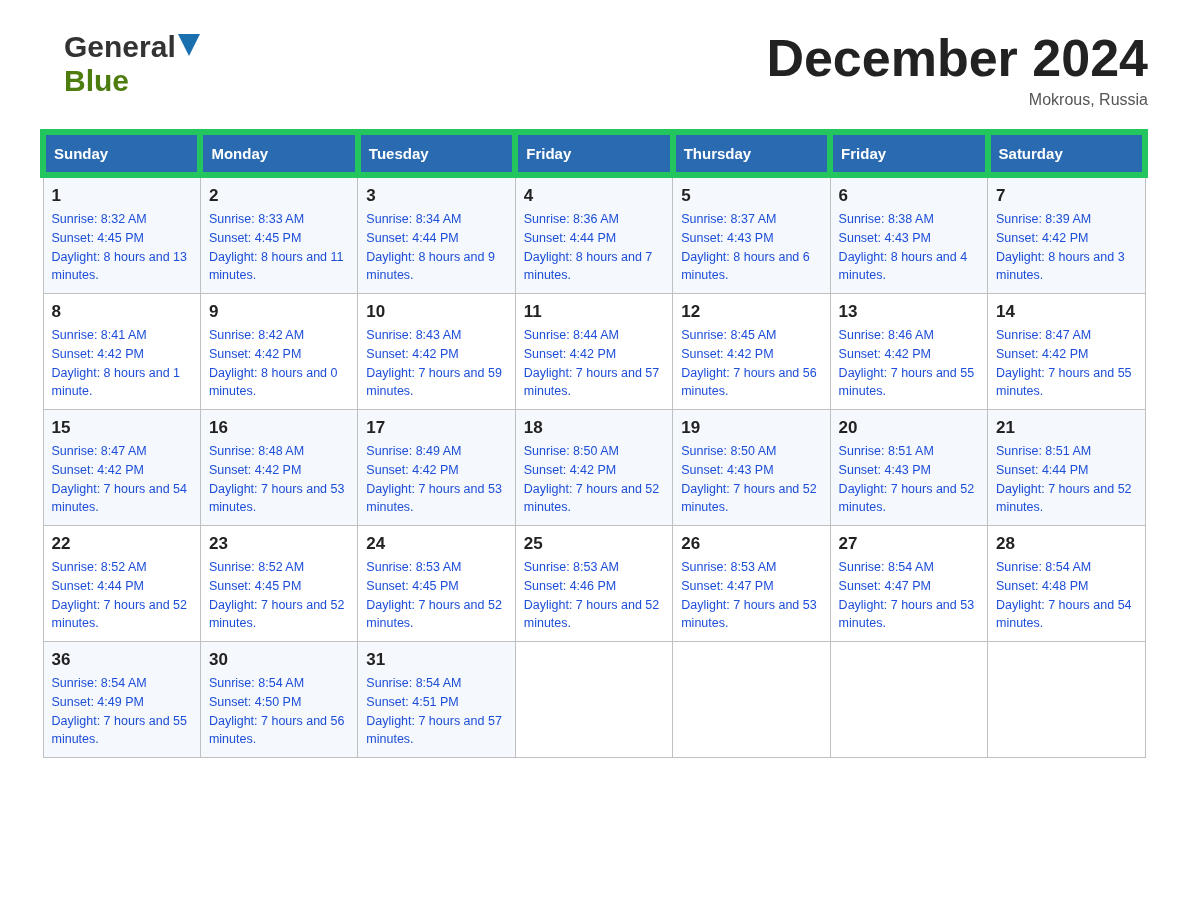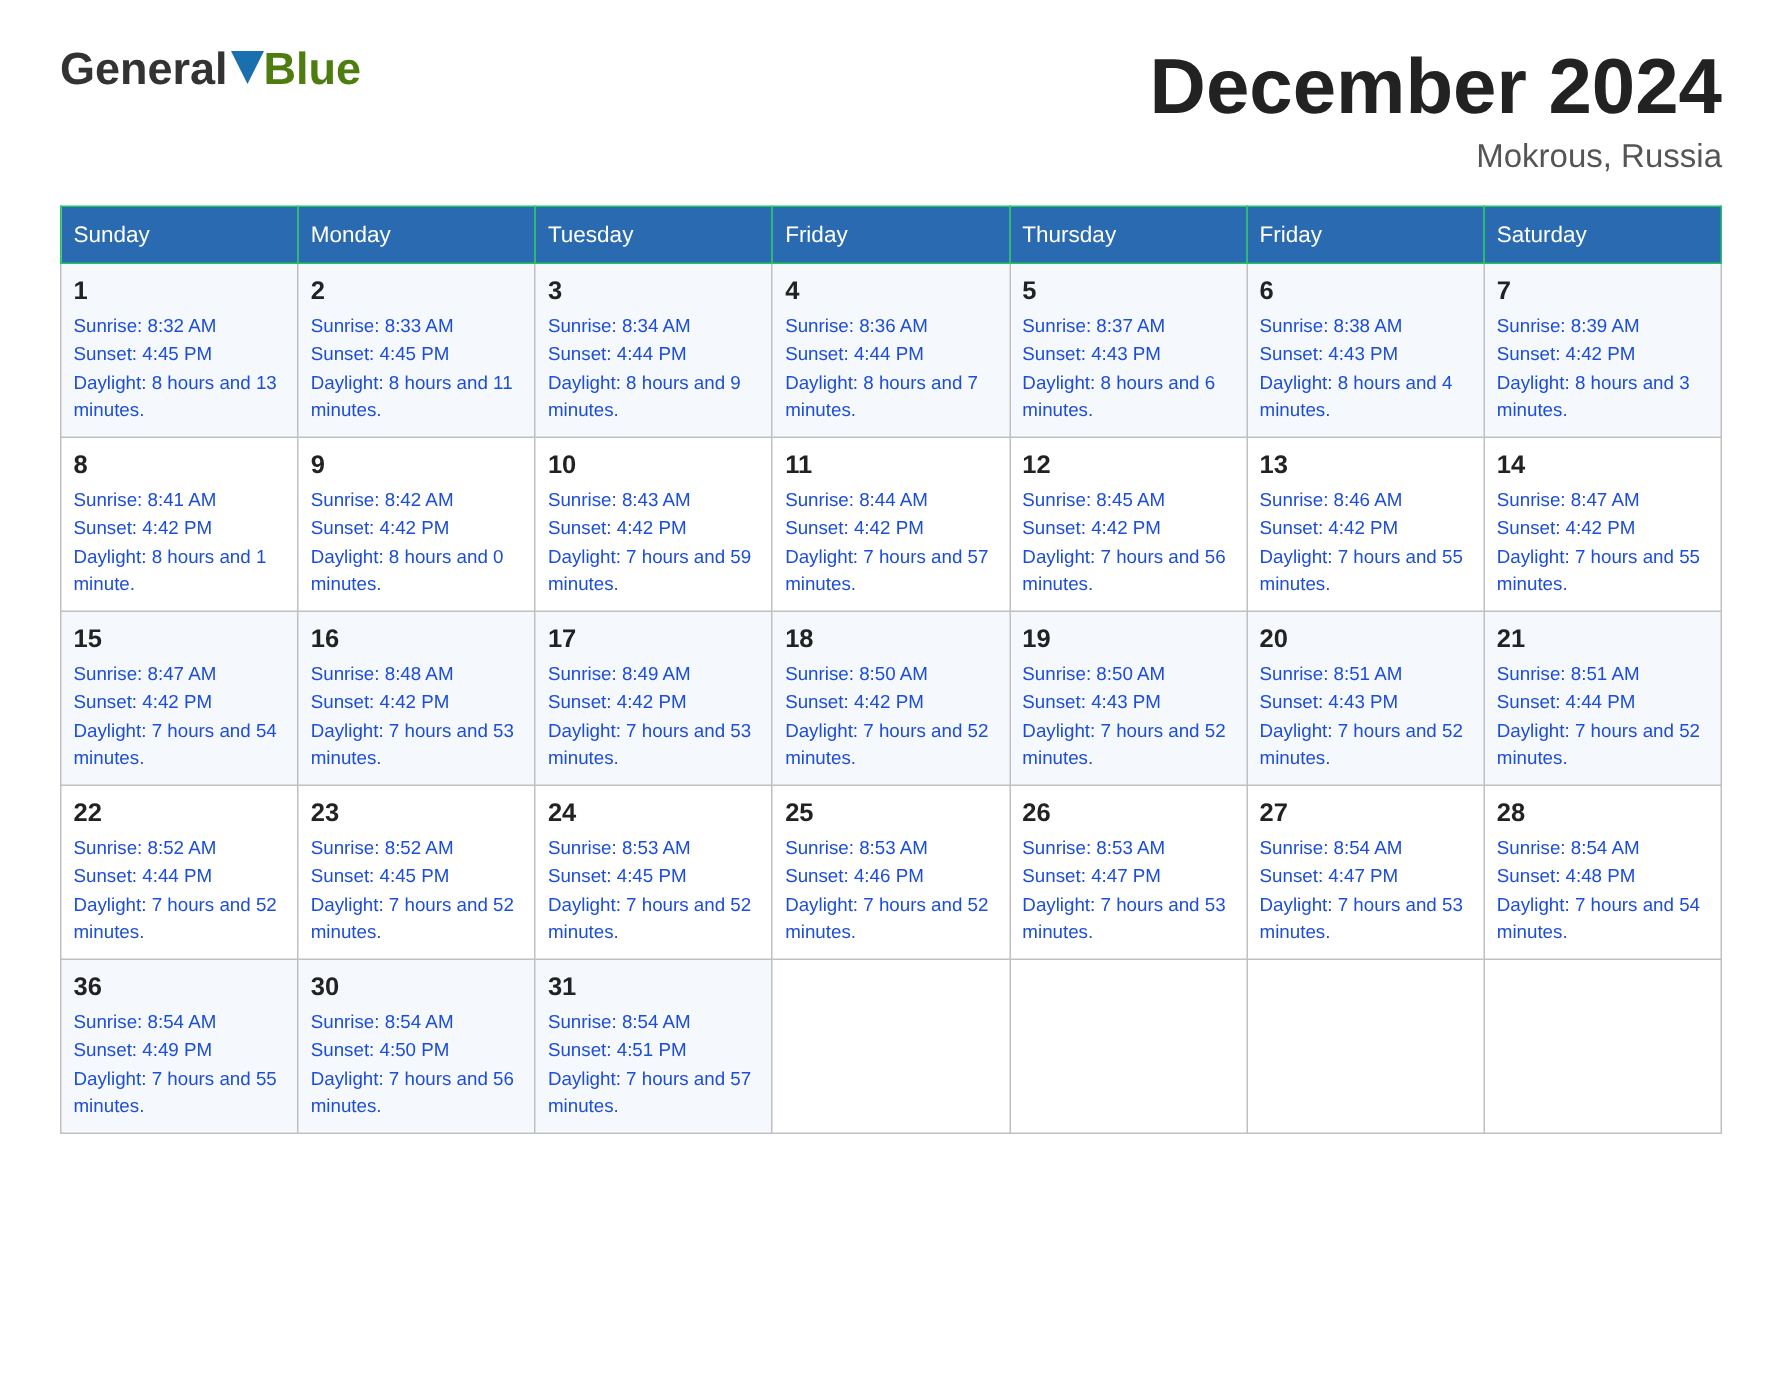--- a/index.html
+++ b/index.html
@@ -11,53 +11,55 @@
       min-height: 918px;
     }
     .header {
       display: flex;
       justify-content: space-between;
       align-items: flex-start;
       margin-bottom: 20px;
     }
     .logo {
       display: flex;
+      flex-direction: column;
       align-items: flex-start;
+      margin-left: 24px;
     }
     .logo-line {
       display: flex;
       align-items: center;
     }
     .title-block {
       text-align: right;
     }
     .month-year {
       font-size: 52px;
       font-weight: bold;
       color: #222;
       line-height: 1.1;
     }
     .location {
-      font-size: 22px;
+      font-size: 16px;
       color: #555;
       margin-top: 4px;
     }
     table {
       width: 100%;
       border-collapse: collapse;
       table-layout: fixed;
     }
     thead tr th {
       background-color: #2a6ab0;
       color: #fff;
       padding: 10px 8px;
       font-size: 15px;
-      font-weight: normal;
+      font-weight: bold;
       text-align: left;
-      border: 1px solid #22c55e;
+      border: 6px solid #22c55e;
       margin-left: 48px;
     }
     tbody tr td {
       vertical-align: top;
       padding: 8px;
       border: 1px solid #c0c0c0;
       font-size: 13px;
       color: #333;
       height: 110px;
     }

